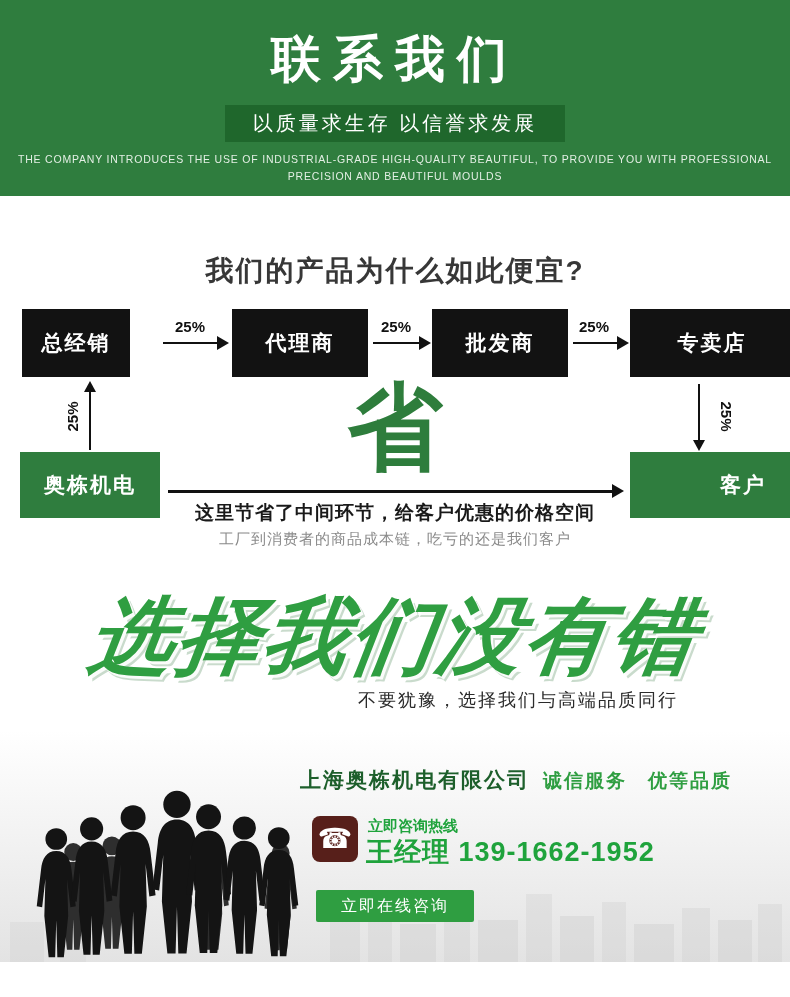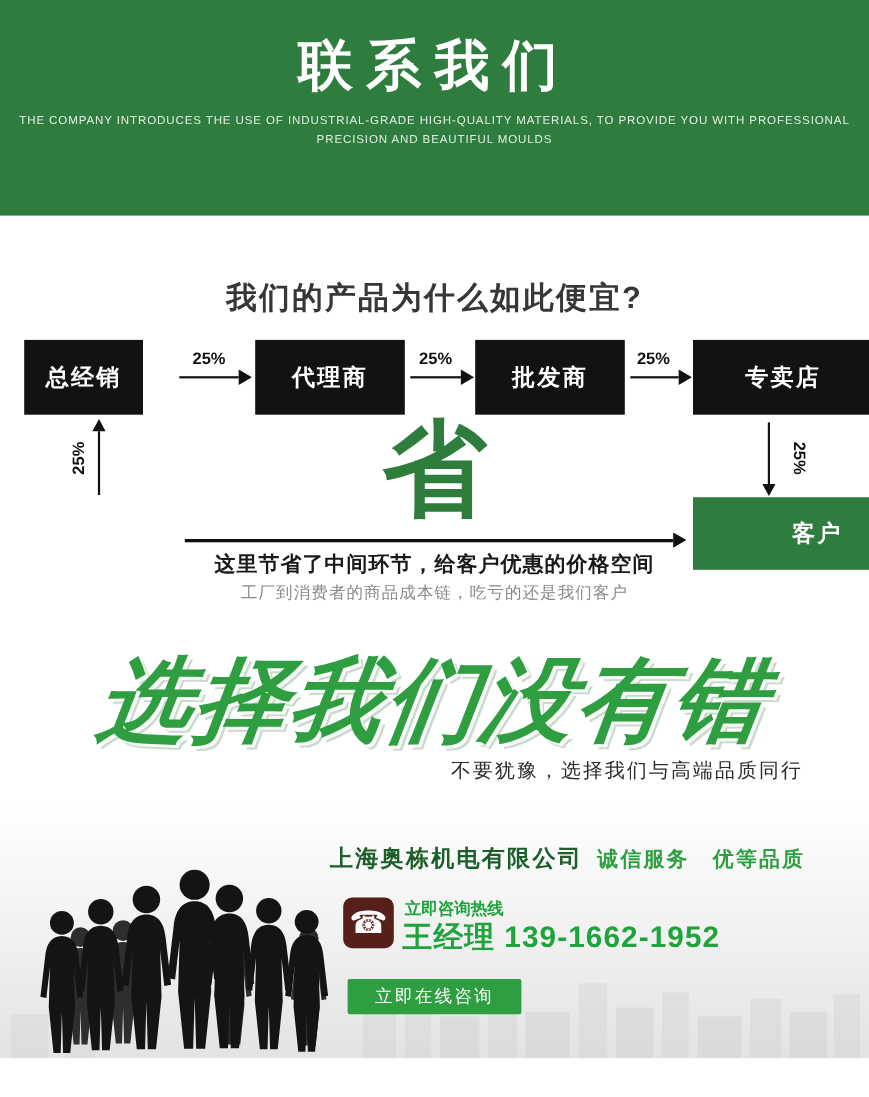--- a/index.html
+++ b/index.html
@@ -63,21 +63,21 @@
              font-size:19px;font-weight:bold;color:#191919;letter-spacing:1px;}
   .note-gray{position:absolute;top:226px;left:0;right:0;text-align:center;
              font-size:15px;color:#8a8a8a;letter-spacing:1px;}
 
   
   .choose{margin-top:34px;}
   .choose-headline{text-align:center;font-size:84px;line-height:1;font-weight:bold;
                    font-style:italic;color:#2f9e41;letter-spacing:3px;
                    transform:skewX(-8deg);
                    text-shadow:3px 3px 0 rgba(255,255,255,.9),5px 5px 0 rgba(40,110,52,.25);}
-  .choose-subline{text-align:right;padding-right:60px;margin-top:10px;
+  .choose-subline{text-align:right;padding-right:112px;margin-top:10px;
                   font-size:18px;color:#2b2b2b;letter-spacing:2px;}
 
   
   .footer{position:relative;height:232px;margin-top:18px;overflow:hidden;
           background:linear-gradient(180deg,#ffffff 0%,#f0f0f0 55%,#e3e3e3 100%);}
   .skyline{position:absolute;left:0;bottom:0;width:790px;height:80px;}
   .crowd{position:absolute;left:34px;bottom:2px;width:284px;height:198px;}
   .company{position:absolute;left:300px;top:36px;font-size:21px;font-weight:bold;
            color:#1d5f2b;letter-spacing:2px;}
   .tagline{position:absolute;left:543px;top:38px;font-size:19px;font-weight:bold;
@@ -93,22 +93,25 @@
        display:flex;align-items:center;justify-content:center;cursor:pointer;
        font-family:inherit;}
 </style>
 </head>
 <body>
 
 <div class="page">
 
   <div class="header">
     <div class="header-title">联系我们</div>
+    <div>
+      <div class="ribbon">以质量求生存 以信誉求发展</div>
+    </div>
     <div class="subtitle">
-      <div>THE COMPANY INTRODUCES THE USE OF INDUSTRIAL-GRADE HIGH-QUALITY MATERIALS, TO PROVIDE YOU WITH PROFESSIONAL</div>
+      <div>THE COMPANY INTRODUCES THE USE OF INDUSTRIAL-GRADE HIGH-QUALITY BEAUTIFUL, TO PROVIDE YOU WITH PROFESSIONAL</div>
       <div>PRECISION AND BEAUTIFUL MOULDS</div>
     </div>
   </div>
 
   <div class="why">
     <div class="why-title">我们的产品为什么如此便宜?</div>
   </div>
 
   <div class="diagram">
     <div class="black-box bb0">总经销</div>
@@ -121,20 +124,21 @@
     <div class="pct p2">25%</div>
     <div class="harrow ha0"></div>
     <div class="harrow ha1"></div>
     <div class="harrow ha2"></div>
 
     <div class="vpct vp-left">25%</div>
     <div class="varrow-up"></div>
     <div class="vpct vp-right">25%</div>
     <div class="varrow-down"></div>
 
+    <div class="green-box gb-factory">奥栋机电</div>
     <div class="green-box gb-customer">客户</div>
 
     <div class="save-char">省</div>
     <div class="long-arrow"></div>
 
     <div class="note-bold">这里节省了中间环节，给客户优惠的价格空间</div>
     <div class="note-gray">工厂到消费者的商品成本链，吃亏的还是我们客户</div>
   </div>
 
   <div class="choose">

